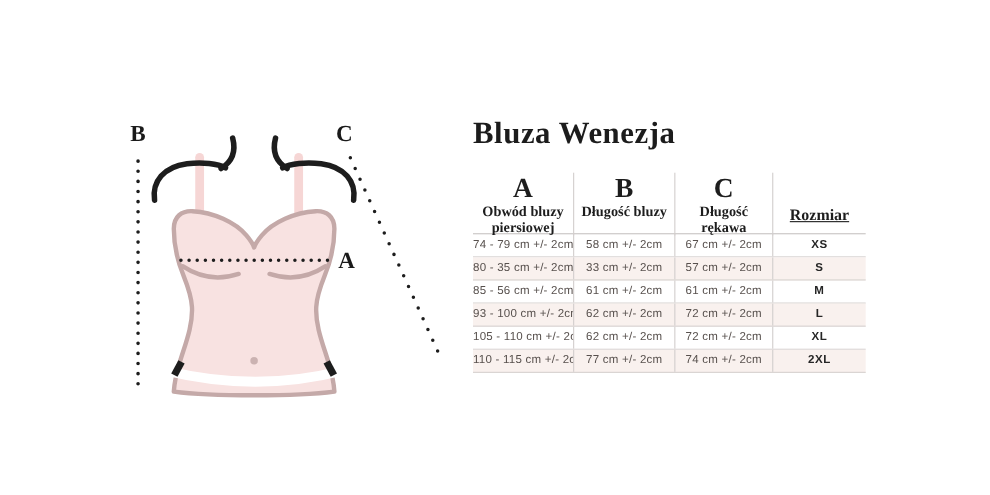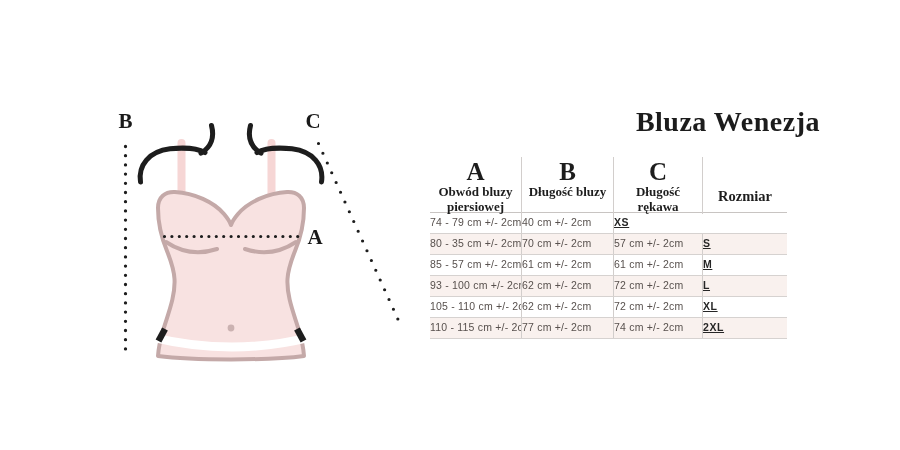--- a/index.html
+++ b/index.html
@@ -12,21 +12,21 @@
     overflow: hidden;
     font-family: "Liberation Sans", sans-serif;
   }
 
   
   .title {
     position: absolute;
     left: 430px;
     top: 105px;
     width: 390px;
-    text-align: right;
+    text-align: left;
     font-family: "Liberation Serif", serif;
     font-weight: 700;
     font-size: 28px;
     line-height: 34px;
     letter-spacing: 0.5px;
     color: #1c1c1c;
   }
 
   
   .illustration {
@@ -57,21 +57,21 @@
   .thead {
     height: 56px;
     border-bottom: 1px solid #c8c4c2;
   }
   .th {
     border-right: 1px solid #d2cecc;
     text-align: center;
     padding-top: 2px;
     color: #1d1d1d;
   }
-  .th:last-child { border-right: none; }
+  .th:last-child { border-right: none; text-decoration: underline; }
   .th-letter {
     font-family: "Liberation Serif", serif;
     font-weight: 700;
     font-size: 25px;
     line-height: 25px;
   }
   .th-name {
     font-family: "Liberation Serif", serif;
     font-weight: 700;
     font-size: 13px;
@@ -85,29 +85,29 @@
     padding-bottom: 10px;
   }
   .th-rozmiar .th-name { font-size: 14.5px; }
   .trow {
     height: 21px;
     border-bottom: 1px solid #d6d2d0;
   }
   .trow:nth-child(even) { background: #f9f1ee; }
   .td {
     border-right: 1px solid #d2cecc;
-    text-align: left;
+    text-align: center;
     font-size: 10.5px;
     line-height: 19px;
     letter-spacing: 0.2px;
     color: #57504d;
     white-space: nowrap;
     overflow: hidden;
   }
-  .td:last-child { border-right: none; text-decoration: underline; }
+  .td:last-child { border-right: none; }
   .td.size {
     font-weight: 700;
     color: #262626;
     letter-spacing: 0.6px;
   }
 </style>
 </head>
 <body>
 
 <div class="canvas">
@@ -184,33 +184,34 @@
         <div class="th-letter">C</div>
         <div class="th-name">Długość rękawa</div>
       </div>
       <div class="th th-rozmiar">
         <div class="th-name">Rozmiar</div>
       </div>
     </div>
     <div class="tbody">
   <div class="trow">
     <div class="td">74 - 79 cm +/- 2cm</div>
-    <div class="td">40 cm +/- 2cm</div>
+    <div class="td">58 cm +/- 2cm</div>
+    <div class="td">67 cm +/- 2cm</div>
     <div class="td size">XS</div>
   </div>
 
   <div class="trow">
     <div class="td">80 - 35 cm +/- 2cm</div>
-    <div class="td">70 cm +/- 2cm</div>
+    <div class="td">33 cm +/- 2cm</div>
     <div class="td">57 cm +/- 2cm</div>
     <div class="td size">S</div>
   </div>
 
   <div class="trow">
-    <div class="td">85 - 57 cm +/- 2cm</div>
+    <div class="td">85 - 56 cm +/- 2cm</div>
     <div class="td">61 cm +/- 2cm</div>
     <div class="td">61 cm +/- 2cm</div>
     <div class="td size">M</div>
   </div>
 
   <div class="trow">
     <div class="td">93 - 100 cm +/- 2cm</div>
     <div class="td">62 cm +/- 2cm</div>
     <div class="td">72 cm +/- 2cm</div>
     <div class="td size">L</div>

